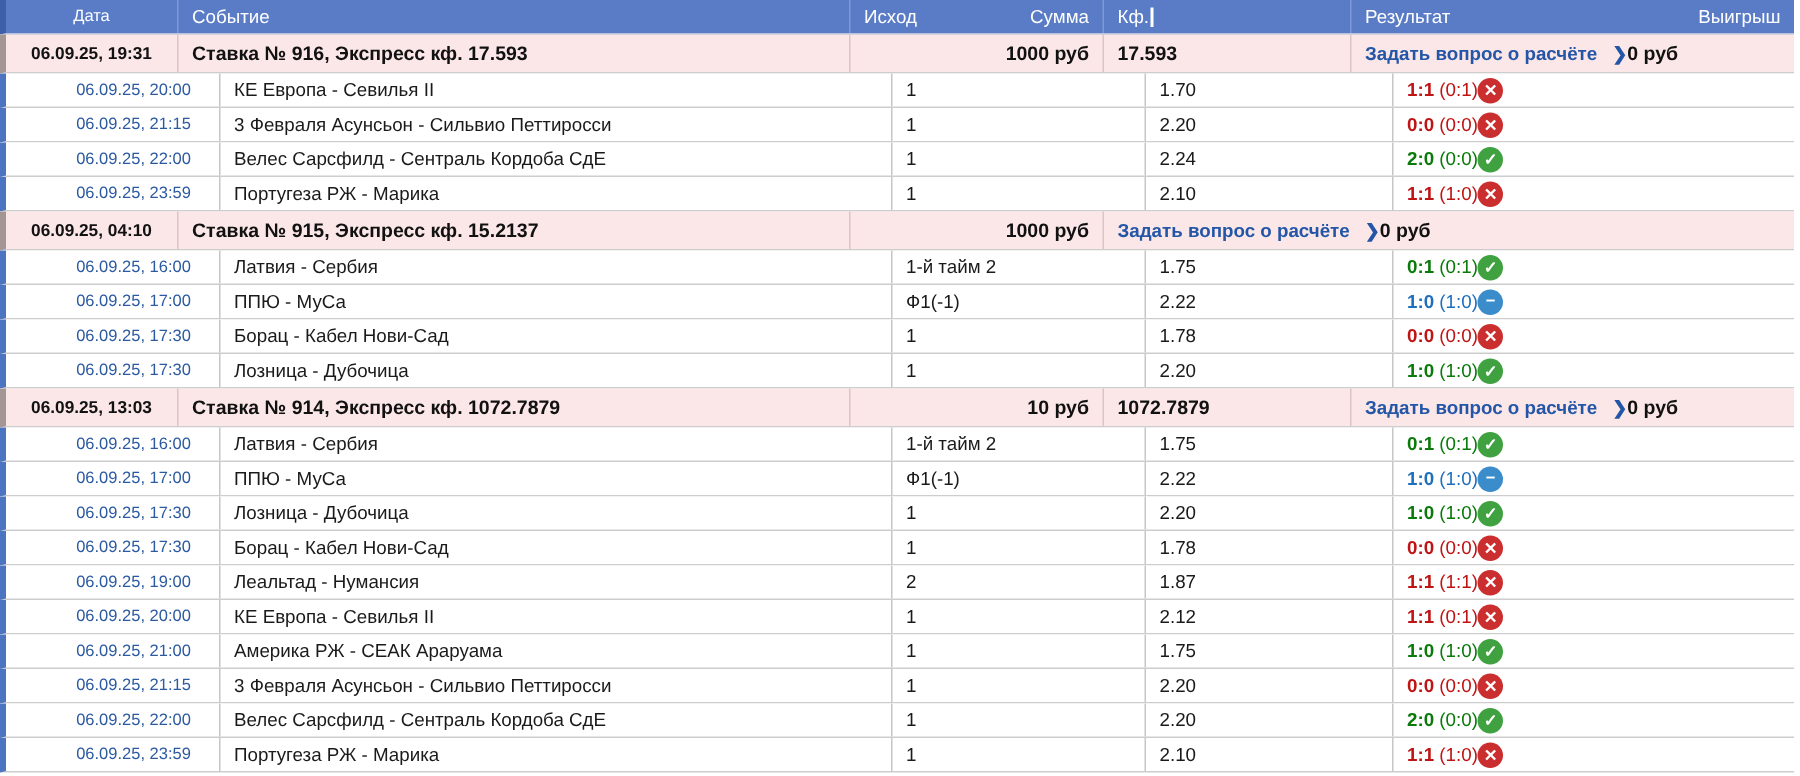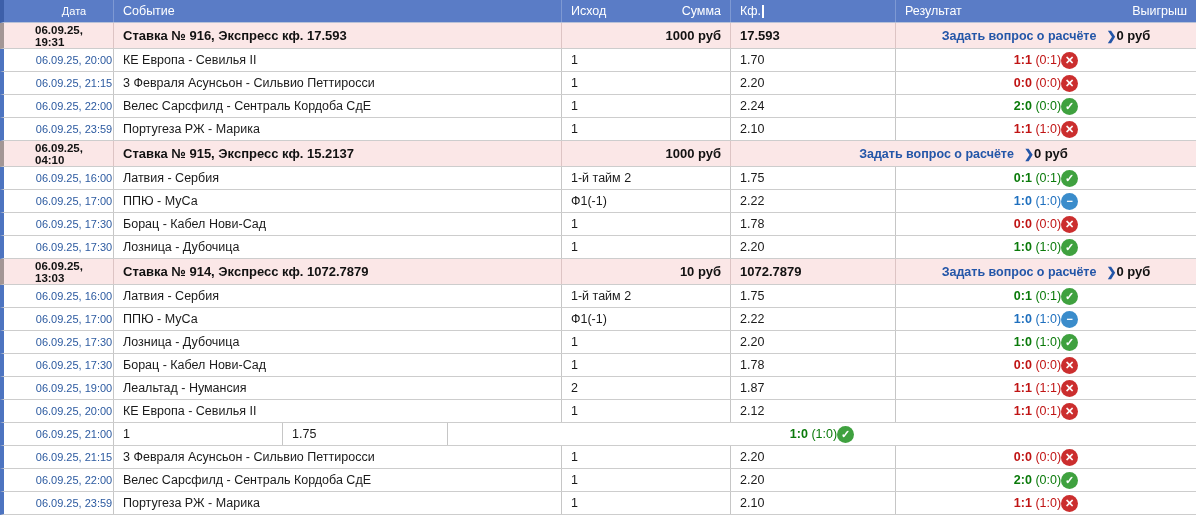--- a/index.html
+++ b/index.html
@@ -14,31 +14,31 @@
   .header-row .cell { border-right:1px solid #7e99d3; height:100%; display:flex; align-items:center; }
   .header-row .c-result { border-right:none; }
 
   
   .group-row { background:#fbe7e7; height:26px; border-left:4px solid #a39695; font-weight:bold;
                color:#111; font-size:13px; }
   .group-row .cell { border-right:1px solid #ddc4c4; height:100%; display:flex; align-items:center; }
   .group-row .c-result { border-right:none; }
 
   
-  .event-row { background:#fff; height:23px; border-left:4px solid #4d74c0; font-size:12.5px; color:#1a1a1a; }
+  .event-row { background:#fff; height:23px; border-left:4px solid #4d74c0; font-size:12.5px; color:#1a1a1a;padding-left:28px; }
   .event-row .cell { border-right:1px solid #c6c6c6; height:100%; display:flex; align-items:center; }
   .event-row .c-result { border-right:none; }
 
-  .c-date   { width:79px;  justify-content:center; font-size:11px;margin-left:31px; }
+  .c-date   { width:115px;  justify-content:center; font-size:11px; }
   .event-row .c-date { color:#2c5aa0; cursor:pointer; }
   .group-row .c-date { font-size:11.5px; font-weight:bold; color:#111; }
   .c-event  { width:448px; padding-left:9px; }
   .c-outsum { width:169px; padding:0 9px; justify-content:space-between;gap:32px; }
   .c-coef   { width:165px; padding-left:9px; }
-  .c-result { flex:1; padding:0 9px; justify-content:center; }
+  .c-result { flex:1; padding:0 9px; justify-content:flex-start; }
 
   .sum-val { margin-left:auto; text-align:center; }
 
   .res .score { font-weight:bold; }
   .st-win    { color:#0a7a0a; }
   .st-lose   { color:#c01414; }
   .st-return { color:#1e6fbe; }
 
   .icon { width:17px; height:17px; border-radius:50%; display:flex; align-items:center;
           justify-content:center; color:#fff; font-size:11px; font-weight:bold; }
@@ -374,20 +374,21 @@
         <span>(0:1)</span>
       </span>
       <span class="icon ic-lose">
         <span class="glyph">✕</span>
       </span>
     </div>
   </div>
 
   <div class="row event-row">
     <div class="cell c-date">06.09.25, 21:00</div>
+    <div class="cell c-event">Америка РЖ - СЕАК Араруама</div>
     <div class="cell c-outsum">
       <span>1</span>
     </div>
     <div class="cell c-coef">1.75</div>
     <div class="cell c-result">
       <span class="res st-win">
         <span class="score">1:0</span>
         <span>(1:0)</span>
       </span>
       <span class="icon ic-win">

